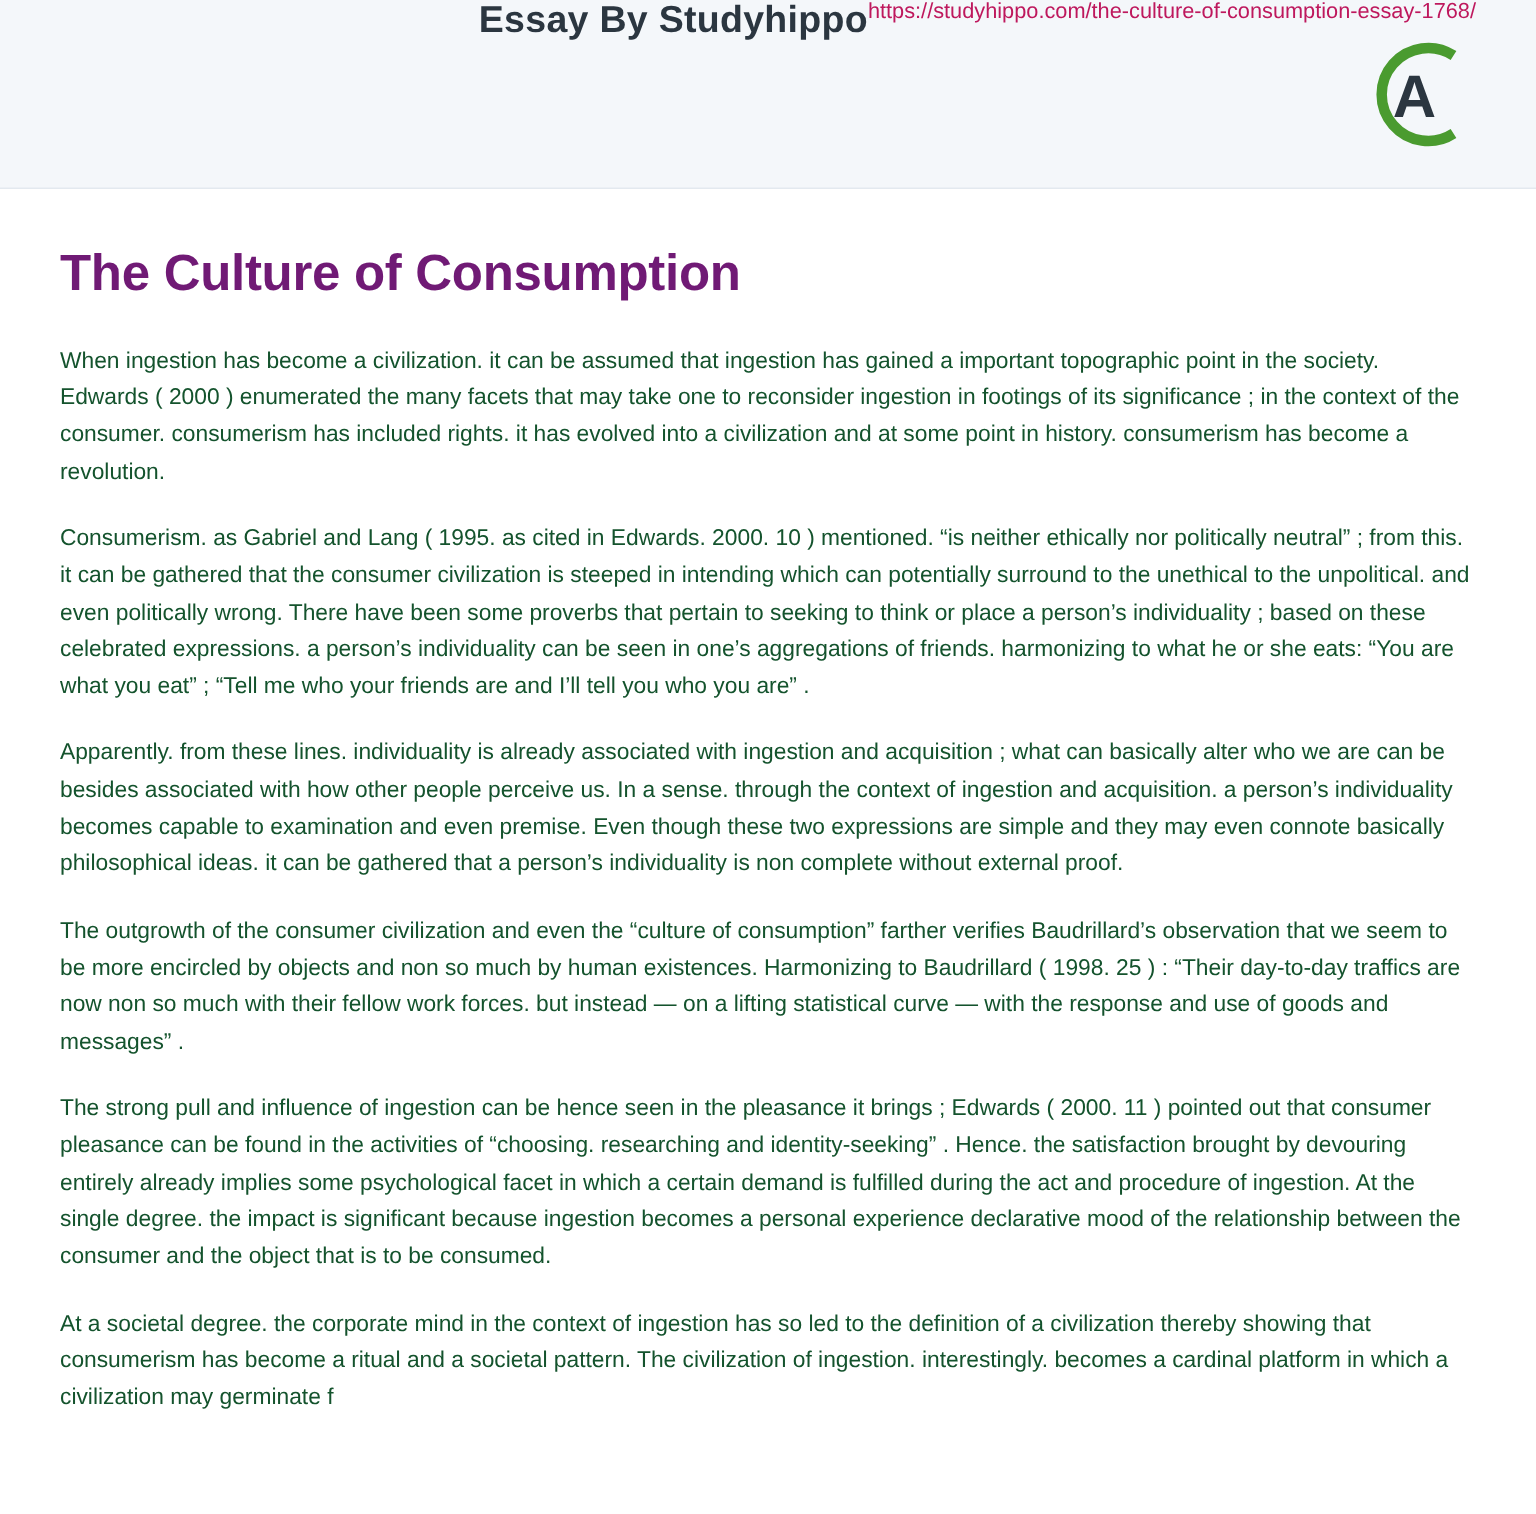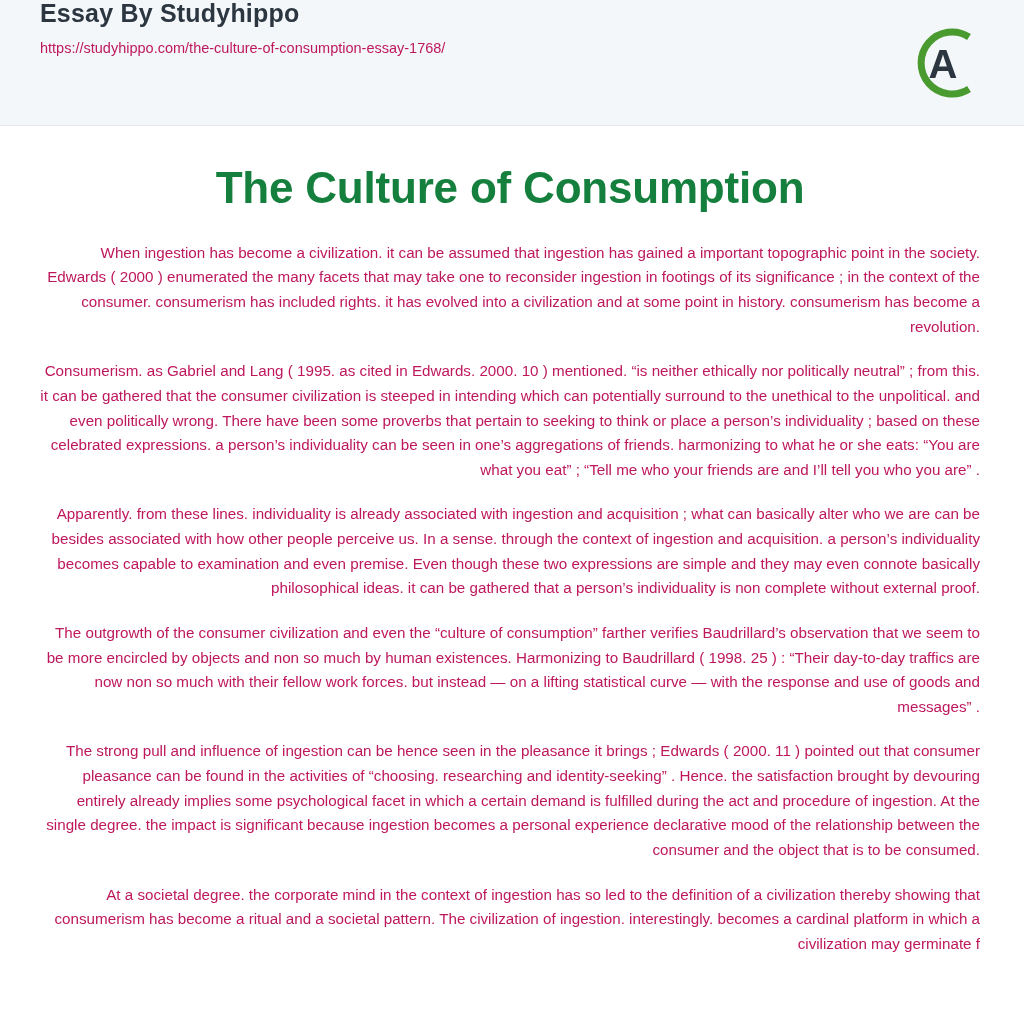--- a/index.html
+++ b/index.html
@@ -21,22 +21,21 @@
     background: #ffffff;
   }
   .header {
     height: 126px;
     background: #f4f7fa;
     border-bottom: 1px solid #e3e9ef;
     box-sizing: border-box;
     padding: 0 40px;
     position: relative;
     display: flex;
-    flex-direction: column;
-    justify-content: flex-start;
+    justify-content: flex-end;
   }
   .brand {
     font-size: 25px;
     font-weight: bold;
     color: #2b3640;
     letter-spacing: 0.2px;
     margin: 0 0 12px 0;
     line-height: 1.1;
   }
   .brand .brand-strong {
@@ -57,34 +56,33 @@
     height: 86px;
   }
   .logo svg {
     display: block;
   }
   .content {
     padding: 28px 44px 0 40px;
     box-sizing: border-box;
   }
   .title {
-    font-size: 44px;
+    font-size: 34px;
     font-weight: bold;
-    color: #15803d;
+    color: #701a75;
     margin: 8px 0 26px 0;
     line-height: 1.2;
     letter-spacing: -0.2px;
-    text-align: center;
   }
   .para {
     font-size: 15.2px;
     line-height: 1.62;
-    color: #be185d;
+    color: #14532d;
     margin: 0 0 20px 0;
-    text-align: right;
+    text-align: left;
   }
   .para:last-child {
     margin-bottom: 18px;
   }
 </style>
 </head>
 <body>
 
 <div class="page">
 

